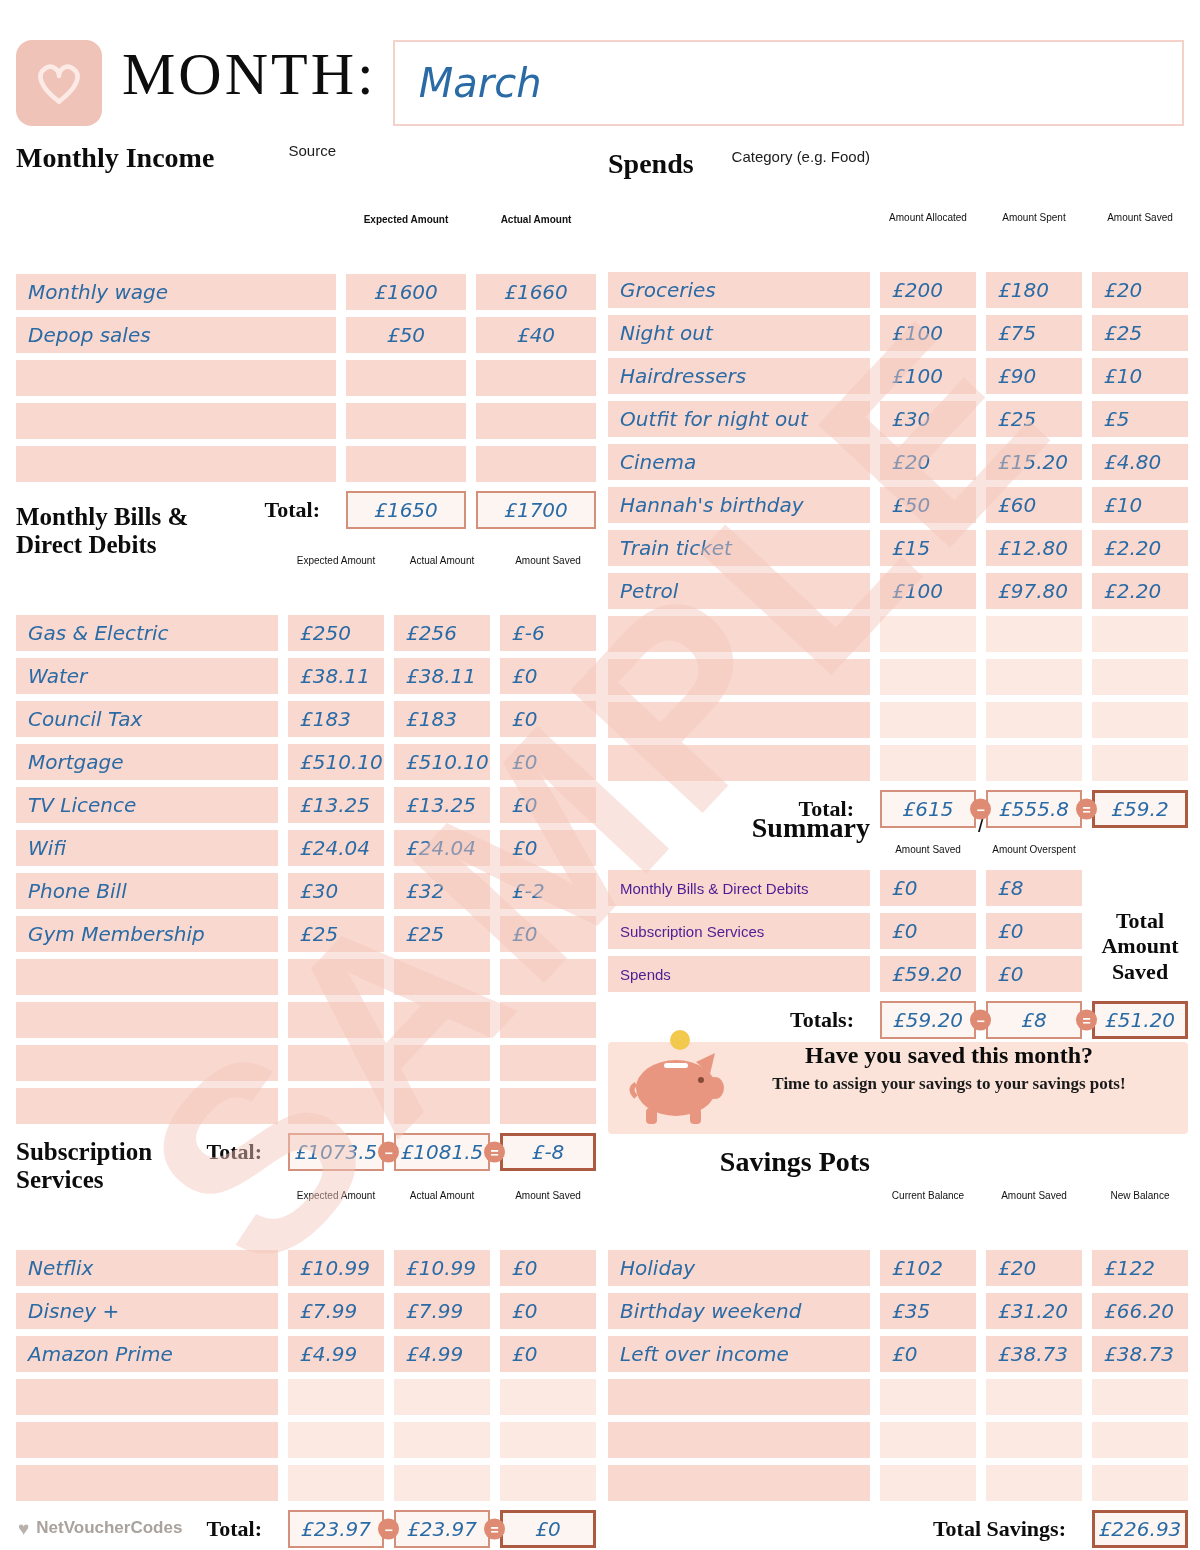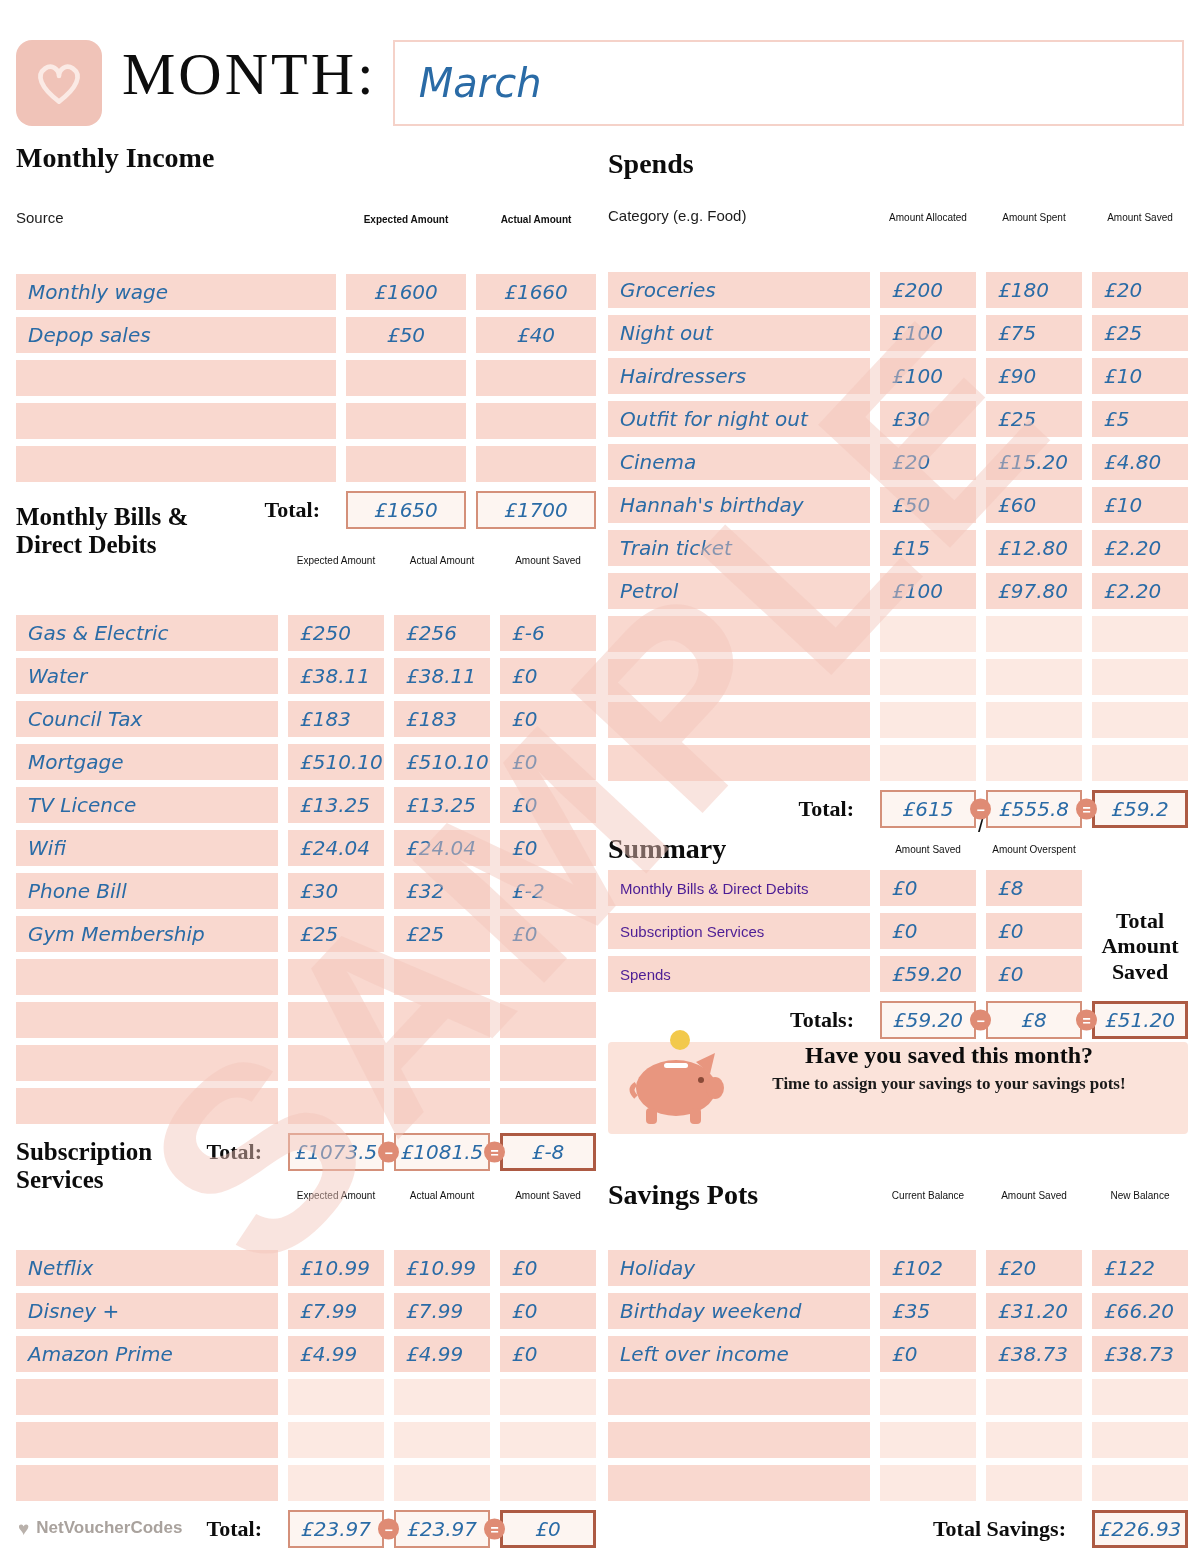--- a/index.html
+++ b/index.html
@@ -19,21 +19,21 @@
   section { position:absolute; left:0; width:580px; }
   .income { top:142px; } .bills { top:503px; } .subs { top:1138px; }
   .spends { top:148px; } .summary { top:812px; } .callout-sec { top:1042px; } .savings { top:1146px; }
 
   .g3 { display:grid; grid-template-columns:320px 120px 120px; column-gap:10px; }
   .g4 { display:grid; grid-template-columns:262px 96px 96px 96px; column-gap:10px; }
   .tbody { row-gap:7px; grid-auto-rows:36px;margin-top:40px; }
 
   .sec-title { font-family:"Liberation Serif",serif; font-weight:700; color:#0c0c0c; font-size:28px; line-height:1.12; }
   .sec-title.sm { font-size:25px; }
-  .th-left { display:flex; flex-direction:column; justify-content:space-between; }
+  .th-left { display:flex; flex-direction:row; justify-content:space-between; }
   .th-left.end { justify-content:flex-end; }
   .sub-label { font-size:15px; color:#1c1c1c; padding-bottom:8px; }
   .col-h { font-size:10px; line-height:1.3; text-align:center; align-self:end; padding-bottom:8px; color:#111; }
   .col-h.b { font-weight:700; }
   .income .thead { height:92px; margin-bottom:7px; }
   .bills .thead, .subs .thead { height:72px; margin-bottom:7px; }
   .spends .thead { height:84px; margin-bottom:7px; }
   .savings .thead { height:64px; margin-bottom:5px; }
   .thead { align-items:stretch; }
 

